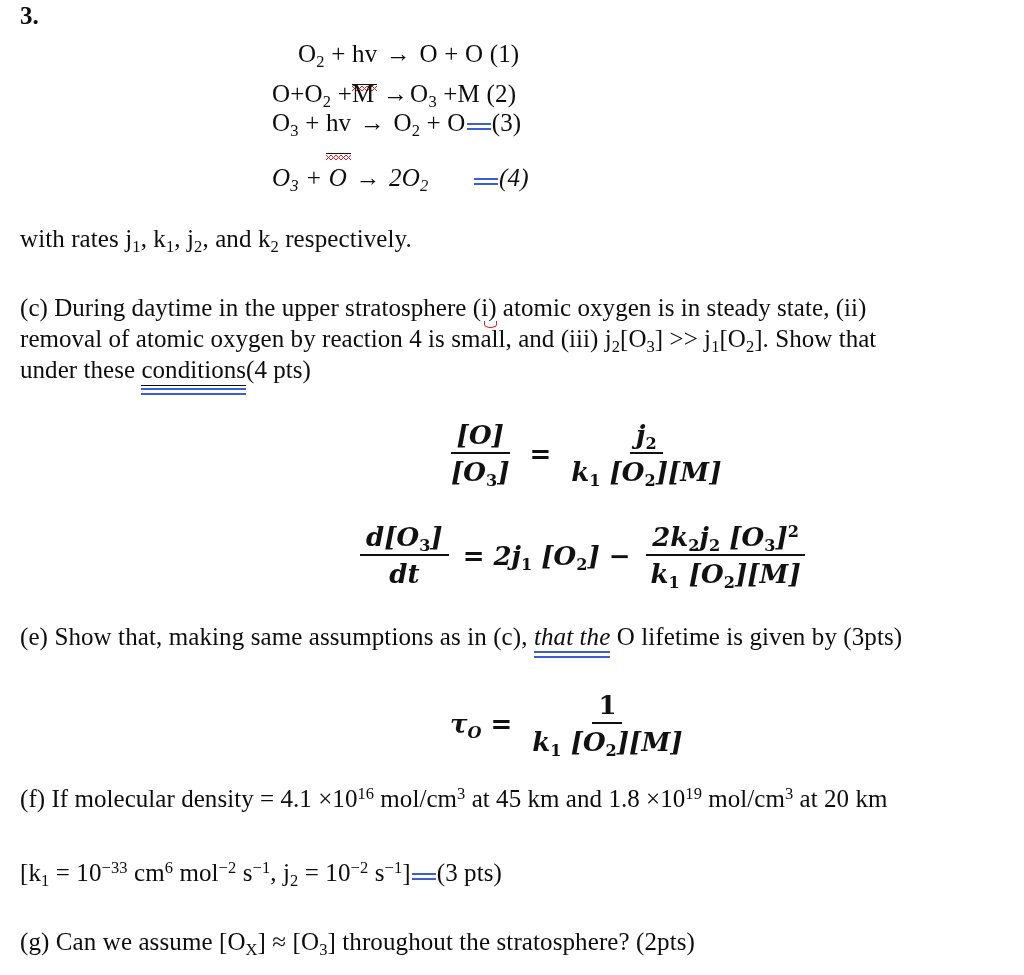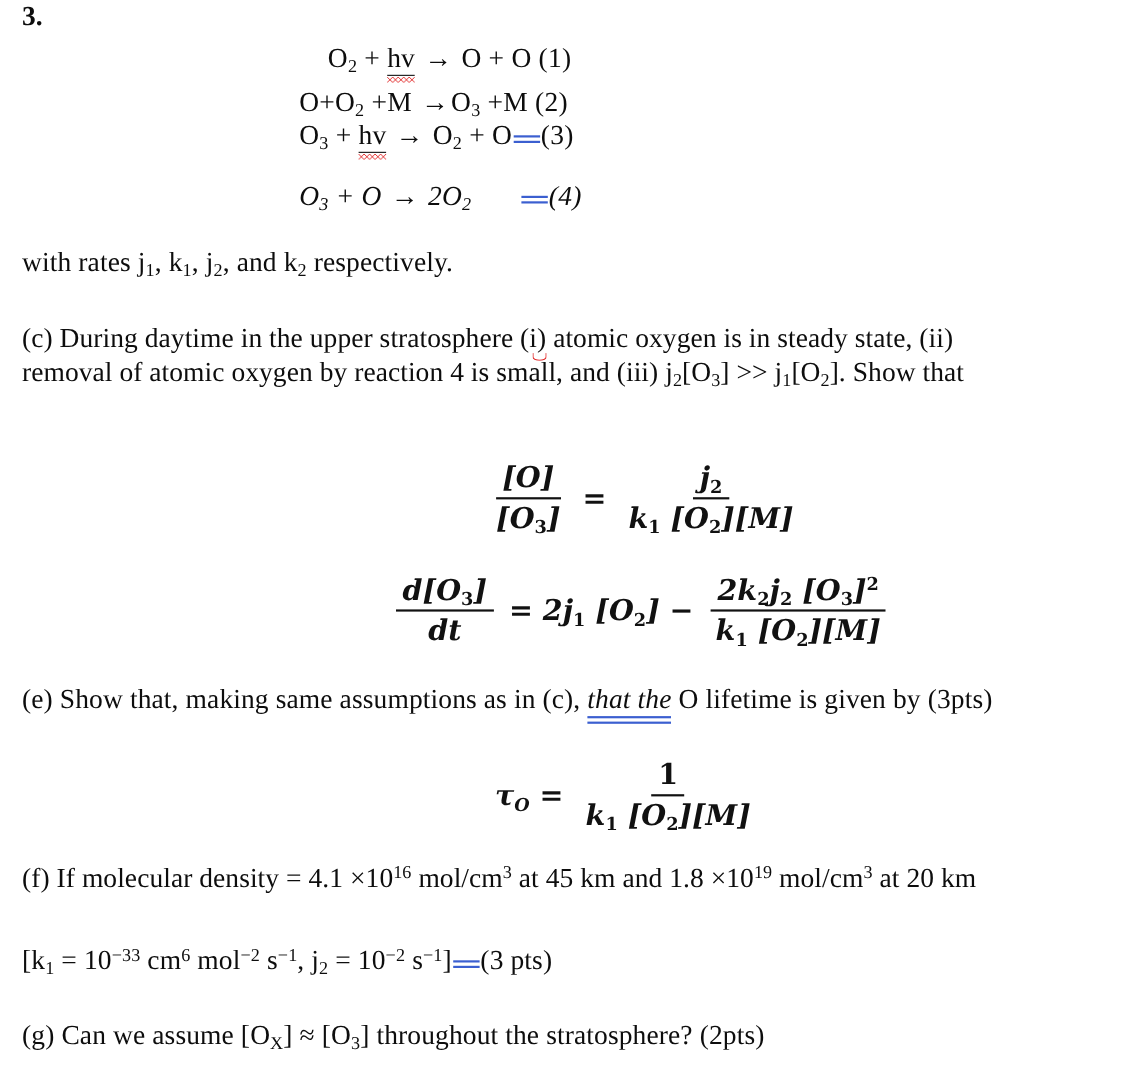--- a/index.html
+++ b/index.html
@@ -70,21 +70,21 @@
     white-space: nowrap;
     letter-spacing: 0.2px;
   }
   .arrow { padding: 0 2px; }
 
   
   .spell {
     position: relative;
     display: inline-block;
     border-bottom: 1.4px solid #111;
-    padding-bottom: 0px;
+    padding-bottom: 16px;
   }
   .spell::after {
     content: "";
     position: absolute;
     left: 0;
     right: 0;
     bottom: -7px;
     height: 5px;
     background-image:
       linear-gradient(45deg, transparent 42%, #e02020 42%, #e02020 58%, transparent 58%),
@@ -249,20 +249,21 @@
     <span style="display:inline-block;width:38px;"></span><span class="bluemark"></span><span>(4)</span>
   </div>
 
   <div class="line" style="left:20px; top:226px;">
     <span>with rates j</span><sub>1</sub><span>, k</span><sub>1</sub><span>, j</span><sub>2</sub><span>, and k</span><sub>2</sub><span> respectively.</span>
   </div>
 
   <div class="para" style="left:20px; top:292px; width:990px;">
     <div><span>(c) During daytime in the upper stratosphere (</span><span class="spell-dot"><span>i</span></span><span>) atomic oxygen is in steady state, (ii)</span></div>
     <div><span>removal of atomic oxygen by reaction 4 is small, and (iii) j</span><sub>2</sub><span>[O</span><sub>3</sub><span>] &gt;&gt; j</span><sub>1</sub><span>[O</span><sub>2</sub><span>]. Show that</span></div>
+    <div><span>under these </span><span class="blackblue">conditions </span><span>(4 pts)</span></div>
   </div>
 
   <div class="matheq" style="left:440px; top:420px;">
     <span class="frac">
       <span class="num">[O]</span>
       <span class="den"><span>[O</span><span class="mathsub">3</span><span>]</span></span>
     </span>
     <span class="op">=</span>
     <span class="frac">
       <span class="num"><span>j</span><span class="mathsub">2</span></span>

